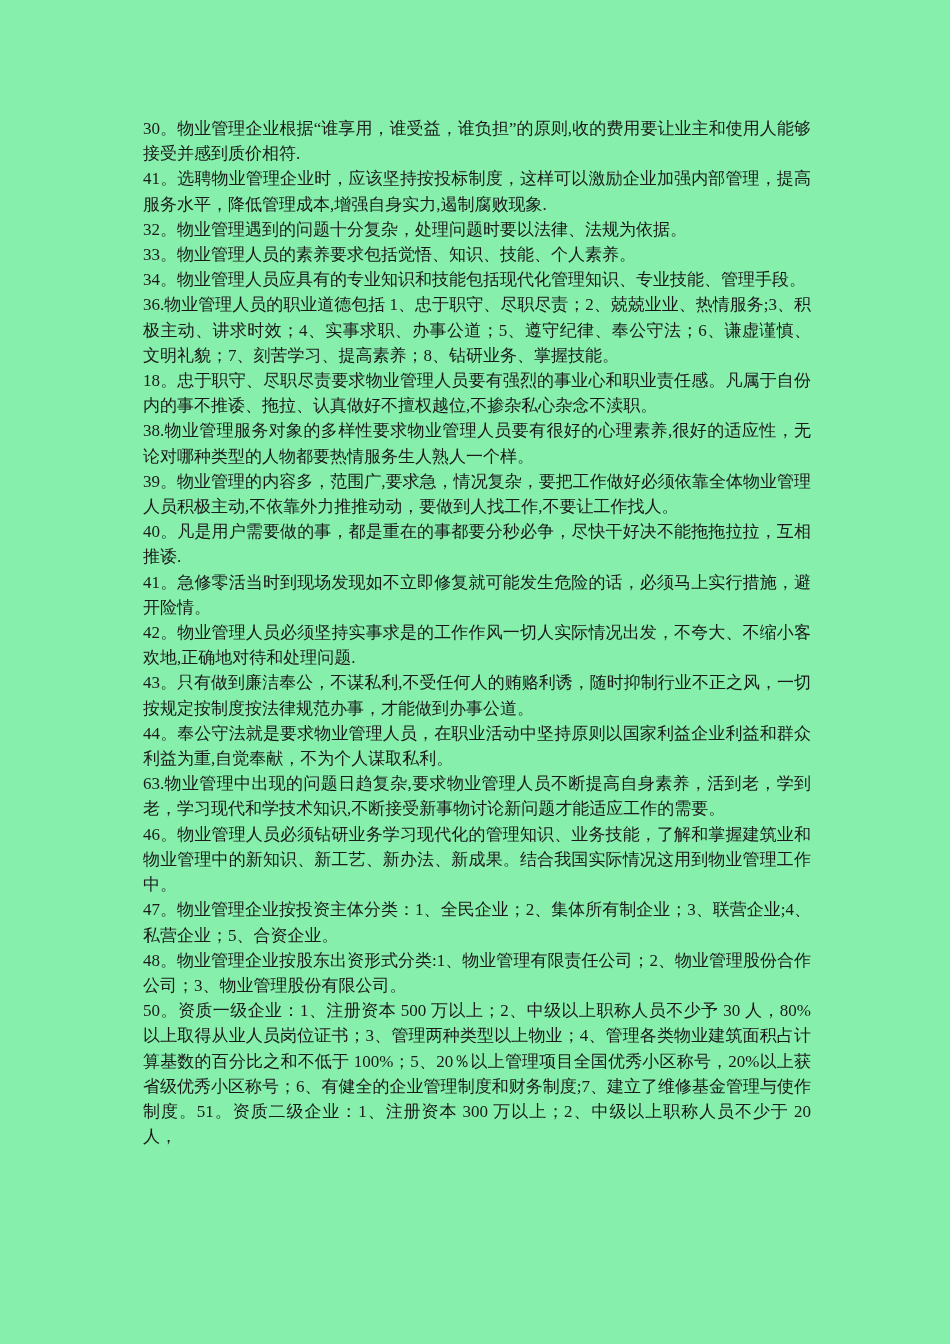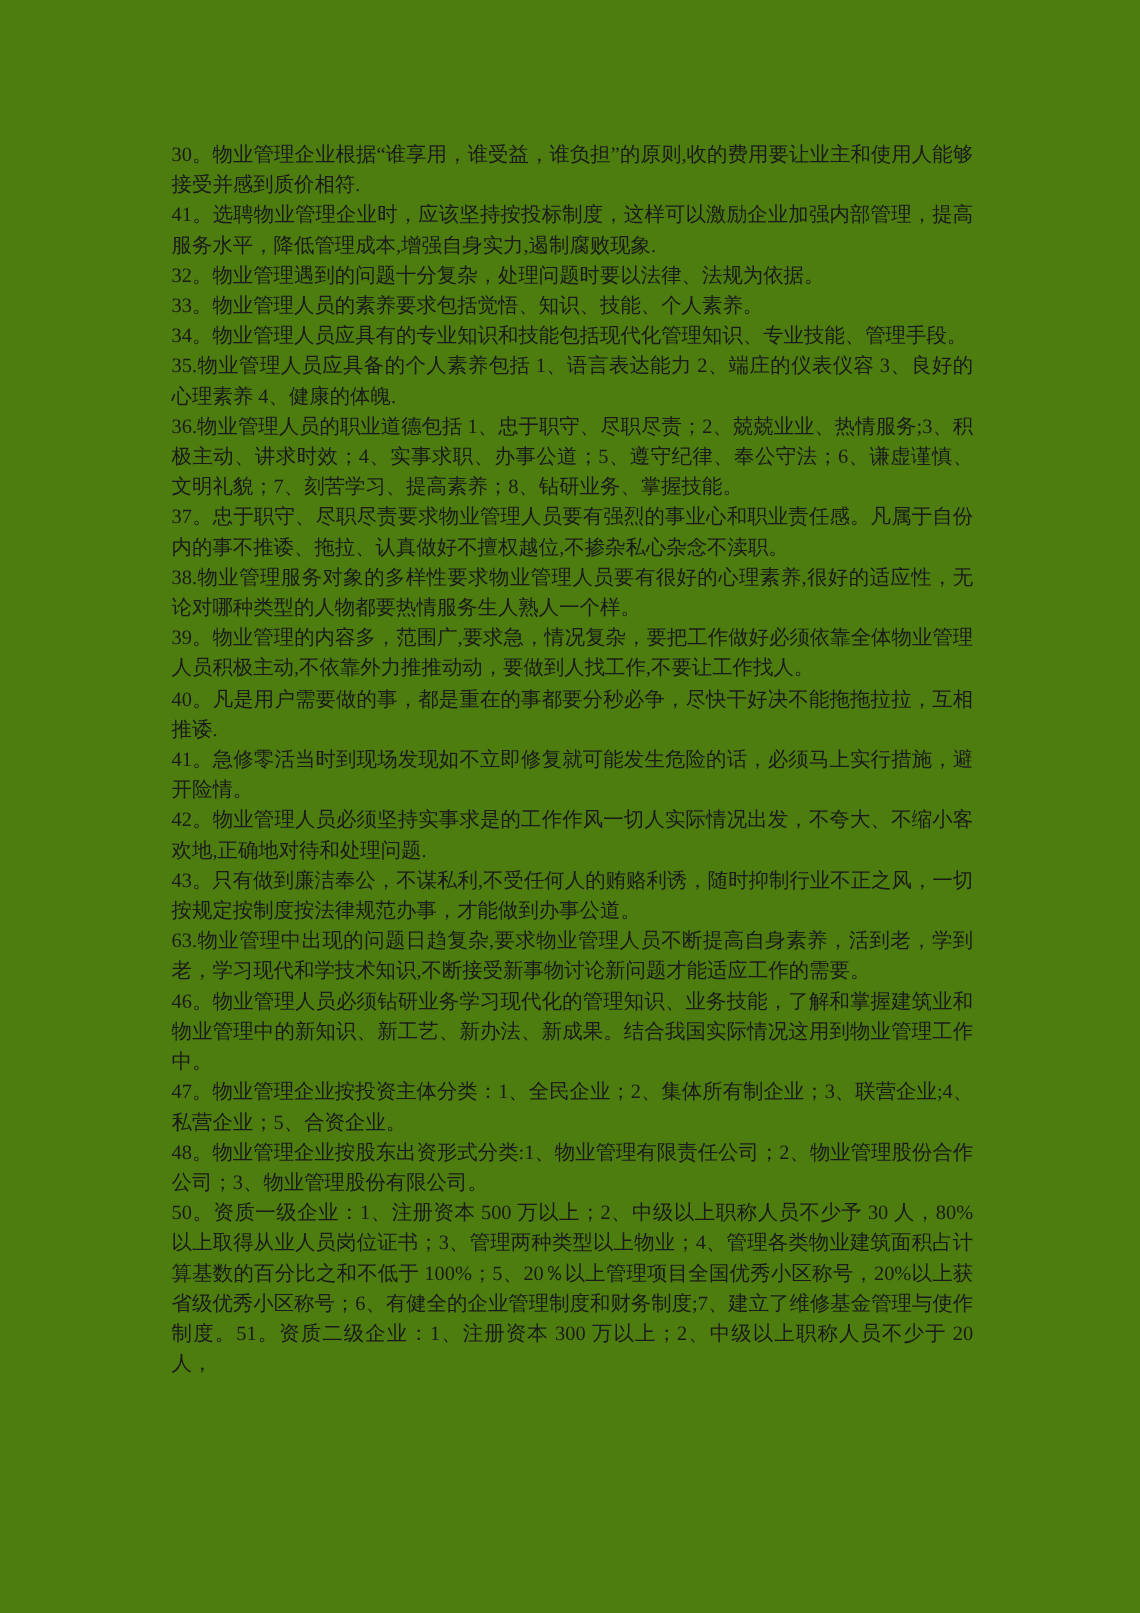--- a/index.html
+++ b/index.html
@@ -9,21 +9,21 @@
   }
   body {
     width: 950px;
     height: 1344px;
     overflow: hidden;
   }
   .page {
     box-sizing: border-box;
     width: 950px;
     height: 1344px;
-    background: #4d7c0f;
+    background: #86efac;
     padding: 116px 139px 0 143px;
   }
   .text-block {
     width: 668px;
   }
   p.para {
     margin: 0;
     padding: 0;
     font-family: "Liberation Serif", "DejaVu Serif", serif;
     font-size: 17px;
@@ -37,28 +37,28 @@
 </head>
 <body>
 
 <div class="page">
   <div class="text-block" id="text-block">
       <p class="para">30。物业管理企业根据“谁享用，谁受益，谁负担”的原则,收的费用要让业主和使用人能够接受并感到质价相符.</p>
       <p class="para">41。选聘物业管理企业时，应该坚持按投标制度，这样可以激励企业加强内部管理，提高服务水平，降低管理成本,增强自身实力,遏制腐败现象.</p>
       <p class="para">32。物业管理遇到的问题十分复杂，处理问题时要以法律、法规为依据。</p>
       <p class="para">33。物业管理人员的素养要求包括觉悟、知识、技能、个人素养。</p>
       <p class="para">34。物业管理人员应具有的专业知识和技能包括现代化管理知识、专业技能、管理手段。</p>
-      <p class="para">35.物业管理人员应具备的个人素养包括 1、语言表达能力 2、端庄的仪表仪容 3、良好的心理素养 4、健康的体魄.</p>
       <p class="para">36.物业管理人员的职业道德包括 1、忠于职守、尽职尽责；2、兢兢业业、热情服务;3、积极主动、讲求时效；4、实事求职、办事公道；5、遵守纪律、奉公守法；6、谦虚谨慎、文明礼貌；7、刻苦学习、提高素养；8、钻研业务、掌握技能。</p>
-      <p class="para">37。忠于职守、尽职尽责要求物业管理人员要有强烈的事业心和职业责任感。凡属于自份内的事不推诿、拖拉、认真做好不擅权越位,不掺杂私心杂念不渎职。</p>
+      <p class="para">18。忠于职守、尽职尽责要求物业管理人员要有强烈的事业心和职业责任感。凡属于自份内的事不推诿、拖拉、认真做好不擅权越位,不掺杂私心杂念不渎职。</p>
       <p class="para">38.物业管理服务对象的多样性要求物业管理人员要有很好的心理素养,很好的适应性，无论对哪种类型的人物都要热情服务生人熟人一个样。</p>
       <p class="para">39。物业管理的内容多，范围广,要求急，情况复杂，要把工作做好必须依靠全体物业管理人员积极主动,不依靠外力推推动动，要做到人找工作,不要让工作找人。</p>
       <p class="para">40。凡是用户需要做的事，都是重在的事都要分秒必争，尽快干好决不能拖拖拉拉，互相推诿.</p>
       <p class="para">41。急修零活当时到现场发现如不立即修复就可能发生危险的话，必须马上实行措施，避开险情。</p>
       <p class="para">42。物业管理人员必须坚持实事求是的工作作风一切人实际情况出发，不夸大、不缩小客欢地,正确地对待和处理问题.</p>
       <p class="para">43。只有做到廉洁奉公，不谋私利,不受任何人的贿赂利诱，随时抑制行业不正之风，一切按规定按制度按法律规范办事，才能做到办事公道。</p>
+      <p class="para">44。奉公守法就是要求物业管理人员，在职业活动中坚持原则以国家利益企业利益和群众利益为重,自觉奉献，不为个人谋取私利。</p>
       <p class="para">63.物业管理中出现的问题日趋复杂,要求物业管理人员不断提高自身素养，活到老，学到老，学习现代和学技术知识,不断接受新事物讨论新问题才能适应工作的需要。</p>
       <p class="para">46。物业管理人员必须钻研业务学习现代化的管理知识、业务技能，了解和掌握建筑业和物业管理中的新知识、新工艺、新办法、新成果。结合我国实际情况这用到物业管理工作中。</p>
       <p class="para">47。物业管理企业按投资主体分类：1、全民企业；2、集体所有制企业；3、联营企业;4、私营企业；5、合资企业。</p>
       <p class="para">48。物业管理企业按股东出资形式分类:1、物业管理有限责任公司；2、物业管理股份合作公司；3、物业管理股份有限公司。</p>
       <p class="para">50。资质一级企业：1、注册资本 500 万以上；2、中级以上职称人员不少予 30 人，80%以上取得从业人员岗位证书；3、管理两种类型以上物业；4、管理各类物业建筑面积占计算基数的百分比之和不低于 100%；5、20％以上管理项目全国优秀小区称号，20%以上获省级优秀小区称号；6、有健全的企业管理制度和财务制度;7、建立了维修基金管理与使作制度。51。资质二级企业：1、注册资本 300 万以上；2、中级以上职称人员不少于 20 人，</p>
     </div>
 </div>
 
 </body></html>

